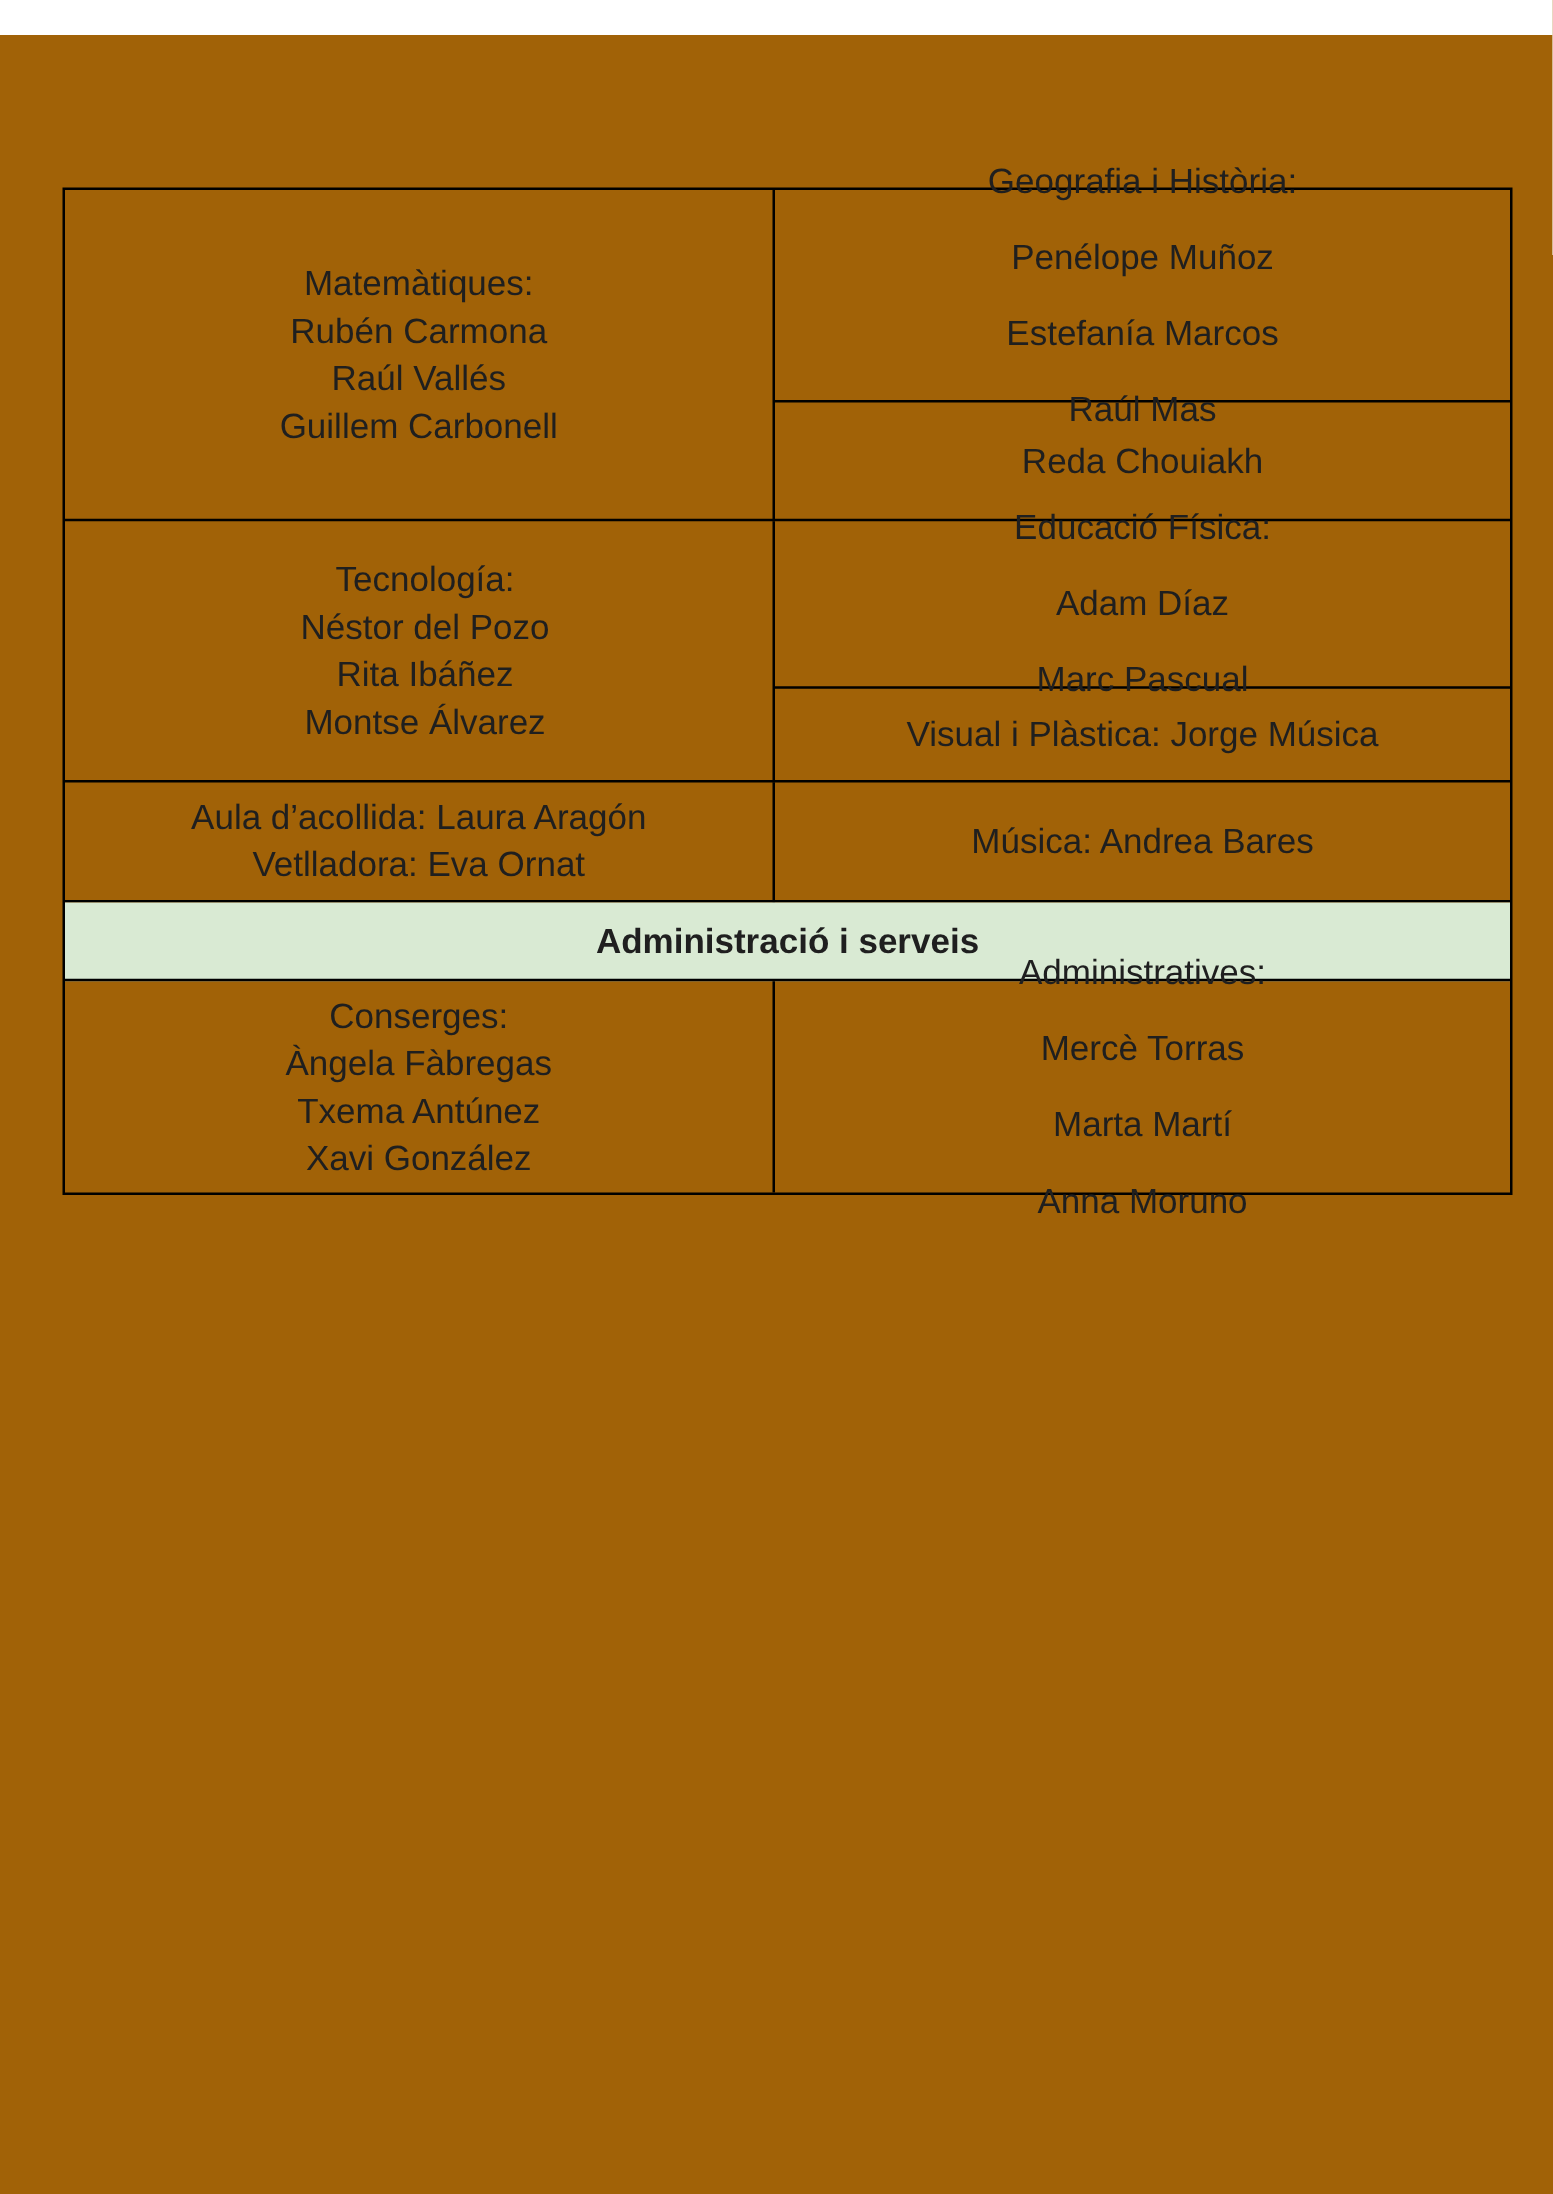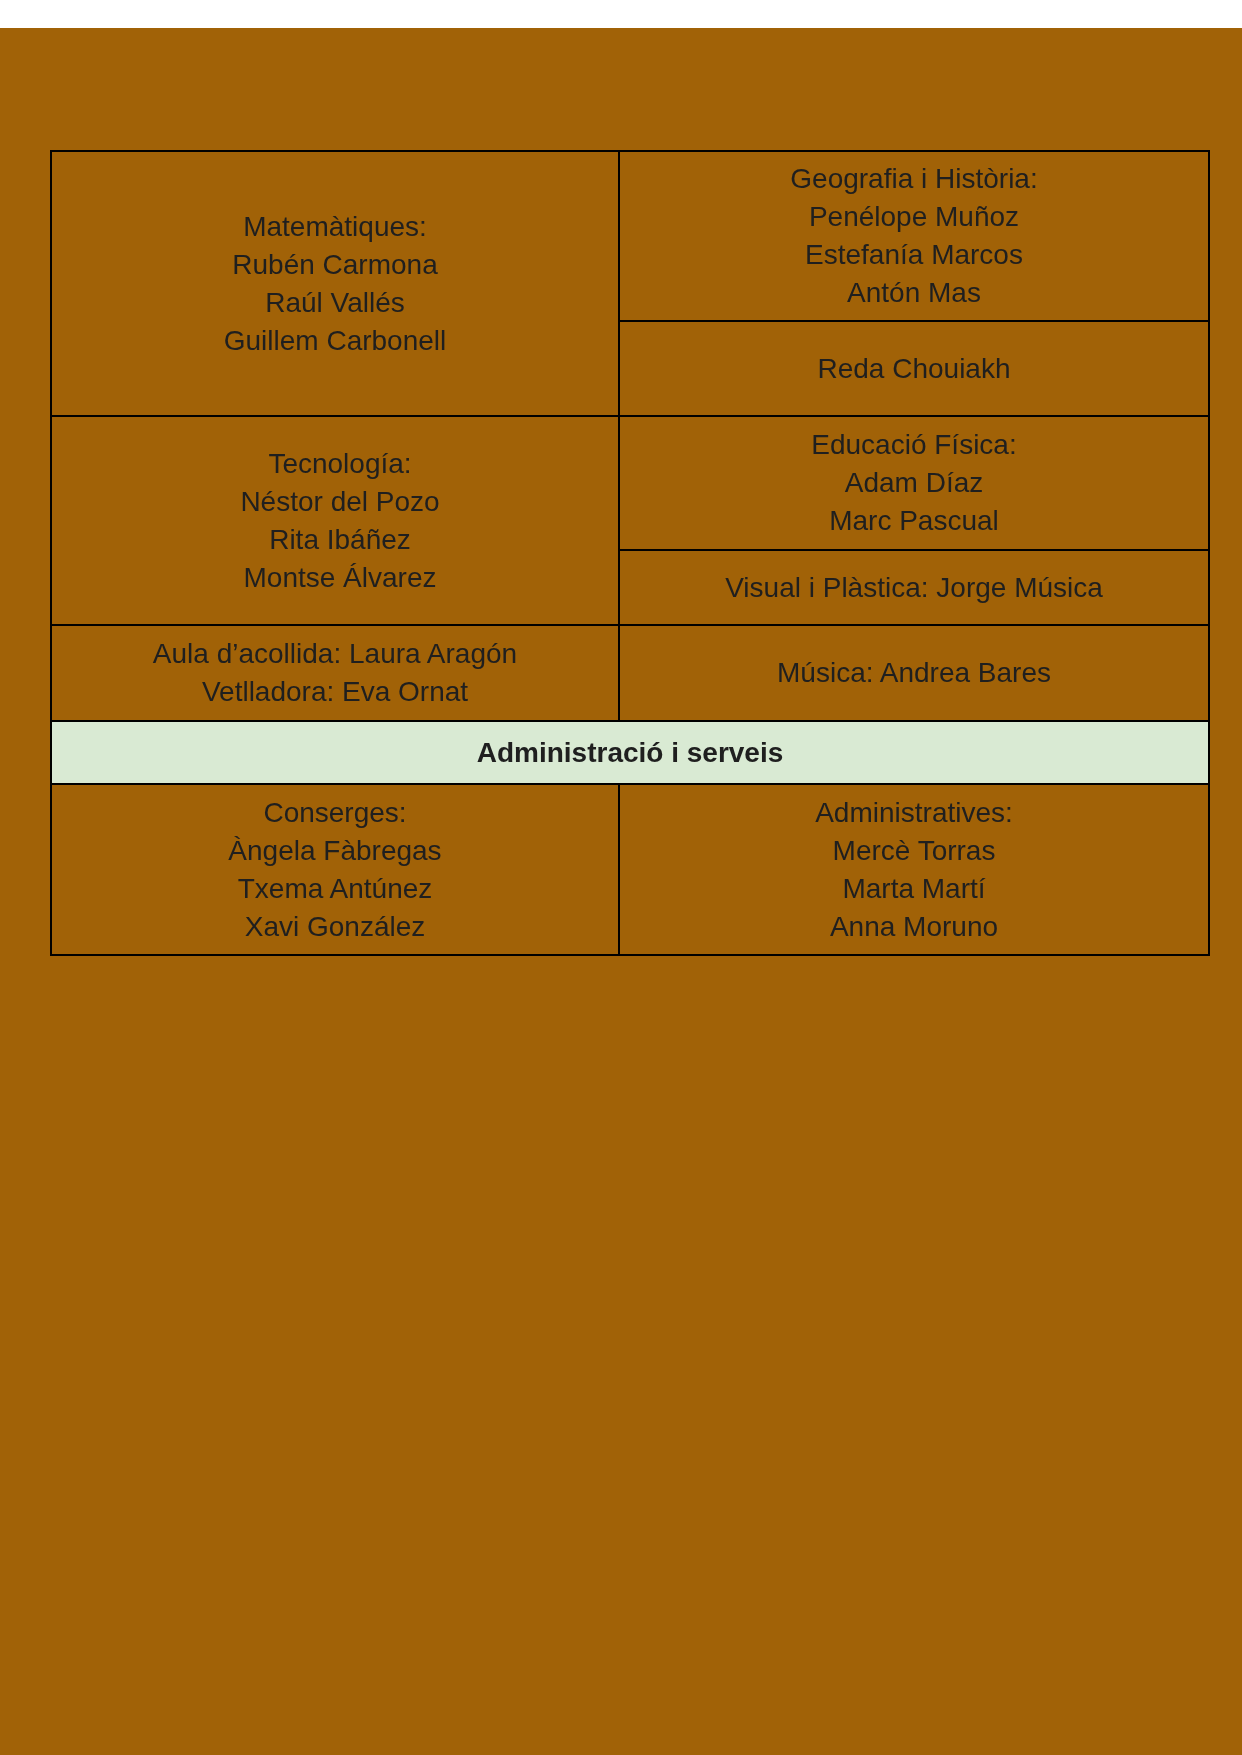--- a/index.html
+++ b/index.html
@@ -31,21 +31,21 @@
     display: flex;
     flex-direction: column;
     justify-content: center;
     align-items: center;
     text-align: center;
     border-right: 2px solid #000000;
     border-bottom: 2px solid #000000;
     padding: 6px 10px;
   }
   .cell.col1 { grid-column: 1; }
-  .cell.col2 { grid-column: 2; border-right: none; }
+  .cell.col2 { grid-column: 2; border-right: none; gap: 23px; }
   .r12 { grid-row: 1 / 3; }
   .r1  { grid-row: 1; }
   .r2  { grid-row: 2; }
   .r34 { grid-row: 3 / 5; padding-left: 20px; }
   .r3  { grid-row: 3; }
   .r4  { grid-row: 4; }
   .r5  { grid-row: 5; }
   .r7  { grid-row: 7; border-bottom: none; }
   .header-row {
     grid-column: 1 / 3;
@@ -66,21 +66,21 @@
       <div class="line">Matemàtiques:</div>
       <div class="line">Rubén Carmona</div>
       <div class="line">Raúl Vallés</div>
       <div class="line">Guillem Carbonell</div>
     </div>
 
     <div class="cell col2 r1">
       <div class="line">Geografia i Història:</div>
       <div class="line">Penélope Muñoz</div>
       <div class="line">Estefanía Marcos</div>
-      <div class="line">Antón Mas</div>
+      <div class="line">Raúl Mas</div>
     </div>
 
     <div class="cell col2 r2">
       <div class="line">Reda Chouiakh</div>
     </div>
 
     <div class="cell col1 r34">
       <div class="line">Tecnología:</div>
       <div class="line">Néstor del Pozo</div>
       <div class="line">Rita Ibáñez</div>

